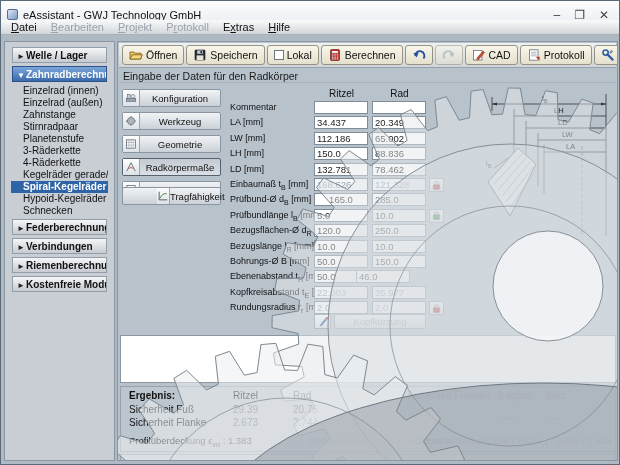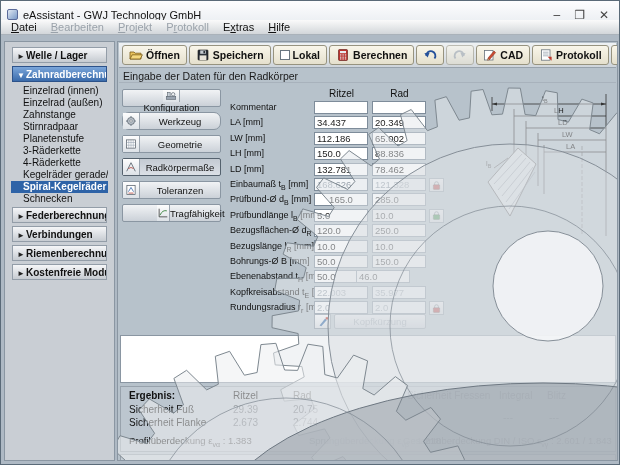--- a/index.html
+++ b/index.html
@@ -42,21 +42,21 @@
 
   
   .main { position:absolute; left:116px; top:40px; width:501px; height:420px;
       background:#b7c2cb; border:1px solid #8a96a2; overflow:hidden; }
 
   .toolbar { position:absolute; left:1px; top:1px; right:1px; height:25px;
       background:linear-gradient(#eef1f3,#cfd5db); border-bottom:1px solid #98a2ac;
       display:flex; align-items:center; padding:0 3px; }
   .tbtn { display:flex; align-items:center; gap:3px; height:20px; padding:4px 6px;
       background:linear-gradient(#f9f6ea,#e5e0cd); border:1px solid #97937f;
-      border-radius:3px; font-size:10.5px; color:#111; margin-right:2px;font-weight:bold; }
+      border-radius:3px; font-size:10.5px; color:#111; margin-right:2px; }
   .tbtn.disabled { opacity:.55; }
   .tsep { width:5px; }
   .cb { width:10px; height:10px; background:#fff; border:1px solid #6a7680; }
 
   .subheader { position:absolute; left:1px; top:27px; right:1px; height:14px;
       font-size:10.5px; color:#1a1a1a; padding-left:4px; line-height:14px;
       border-bottom:1px solid #a8b2bc; }
 
   
   .pbtn { position:absolute; left:4px; width:99px; height:18px; display:flex; align-items:center;
@@ -136,20 +136,21 @@
       <div class="nav-header expanded"><span class="arr">▼</span>Zahnradberechnung</div>
       <div class="nav-item">Einzelrad (innen)</div>
       <div class="nav-item">Einzelrad (außen)</div>
       <div class="nav-item">Zahnstange</div>
       <div class="nav-item">Stirnradpaar</div>
       <div class="nav-item">Planetenstufe</div>
       <div class="nav-item">3-Räderkette</div>
       <div class="nav-item">4-Räderkette</div>
       <div class="nav-item">Kegelräder gerade/schräg</div>
       <div class="nav-item selected">Spiral-Kegelräder</div>
+      <div class="nav-item">Hypoid-Kegelräder</div>
       <div class="nav-item">Schnecken</div>
       <div class="nav-header"><span class="arr">►</span>Federberechnung</div>
       <div class="nav-header"><span class="arr">►</span>Verbindungen</div>
       <div class="nav-header"><span class="arr">►</span>Riemenberechnung</div>
       <div class="nav-header"><span class="arr">►</span>Kostenfreie Module</div>
     </div>
 
   <div class="main">
     <div class="toolbar" id="toolbar">
         <div class="tbtn">
@@ -226,31 +227,31 @@
             <circle cx="4.6" cy="4.6" r="2.6" fill="none" stroke="#2e5fa3" stroke-width="1.6"></circle>
             <path d="M6.4 6.4 L11.6 11.6" stroke="#2e5fa3" stroke-width="2.2" stroke-linecap="round"></path>
             <path d="M10.5 1.8 L12.2 3.5 L9.7 6 L8 4.3 Z" fill="#8a94a0"></path>
           </svg>
           <span>Einstellungen</span>
         </div>
       </div>
     <div class="subheader">Eingabe der Daten für den Radkörper</div>
 
     <div id="panelbtns">
-        <div class="pbtn" style="top: 47px; flex-direction: column;">
+        <div class="pbtn" style="top: 47px;">
           <span class="picon">
             <svg viewBox="0 0 14 14" width="12" height="12">
               <rect x="1.5" y="7.5" width="11" height="3.5" fill="#9aa4b0" stroke="#5a646e" stroke-width="0.7"></rect>
               <rect x="3" y="3" width="3" height="4.5" fill="#c8d0d8" stroke="#5a646e" stroke-width="0.7"></rect>
               <circle cx="9.5" cy="5" r="2" fill="none" stroke="#5a646e" stroke-width="0.8"></circle>
             </svg>
           </span>
           <span class="plabel">Konfiguration</span>
         </div>
-        <div class="pbtn" style="top: 70px; border-radius: 7px;">
+        <div class="pbtn" style="top: 70px;">
           <span class="picon">
             <svg viewBox="0 0 14 14" width="12" height="12">
               <circle cx="7" cy="7" r="4.2" fill="#b8c0c8" stroke="#4a545e" stroke-width="0.8"></circle>
               <rect x="6.2" y="1.2" width="1.6" height="1.8" fill="#8a949e"></rect>
               <rect x="6.2" y="11" width="1.6" height="1.8" fill="#8a949e"></rect>
               <rect x="1.2" y="6.2" width="1.6" height="1.8" fill="#8a949e"></rect>
               <rect x="11" y="6.2" width="1.6" height="1.8" fill="#8a949e"></rect>
               <circle cx="7" cy="7" r="1.4" fill="#fff" stroke="#4a545e" stroke-width="0.6"></circle>
             </svg>
           </span>
@@ -281,21 +282,21 @@
         <div class="pbtn" style="top: 139px;">
           <span class="picon">
             <svg viewBox="0 0 14 14" width="12" height="12">
               <rect x="2.2" y="1.8" width="9.6" height="10.4" fill="#fff" stroke="#4a545e" stroke-width="0.8"></rect>
               <path d="M4 9 L7 4 L10 9" fill="none" stroke="#2e5fa3" stroke-width="0.9"></path>
               <line x1="4" y1="10.6" x2="10" y2="10.6" stroke="#b03a30" stroke-width="0.9"></line>
             </svg>
           </span>
           <span class="plabel">Toleranzen</span>
         </div>
-        <div class="pbtn" style="top: 162px; padding-left: 34px;">
+        <div class="pbtn" style="top: 145px; padding-left: 34px;">
           <span class="picon">
             <svg viewBox="0 0 14 14" width="12" height="12">
               <path d="M2.5 2 L2.5 11.5 L12 11.5" fill="none" stroke="#333" stroke-width="0.9"></path>
               <path d="M3.5 9.5 Q6.5 3 11.5 4.5" fill="none" stroke="#2e7d32" stroke-width="1"></path>
             </svg>
           </span>
           <span class="plabel">Tragfähigkeit</span>
         </div>
       </div>
 

